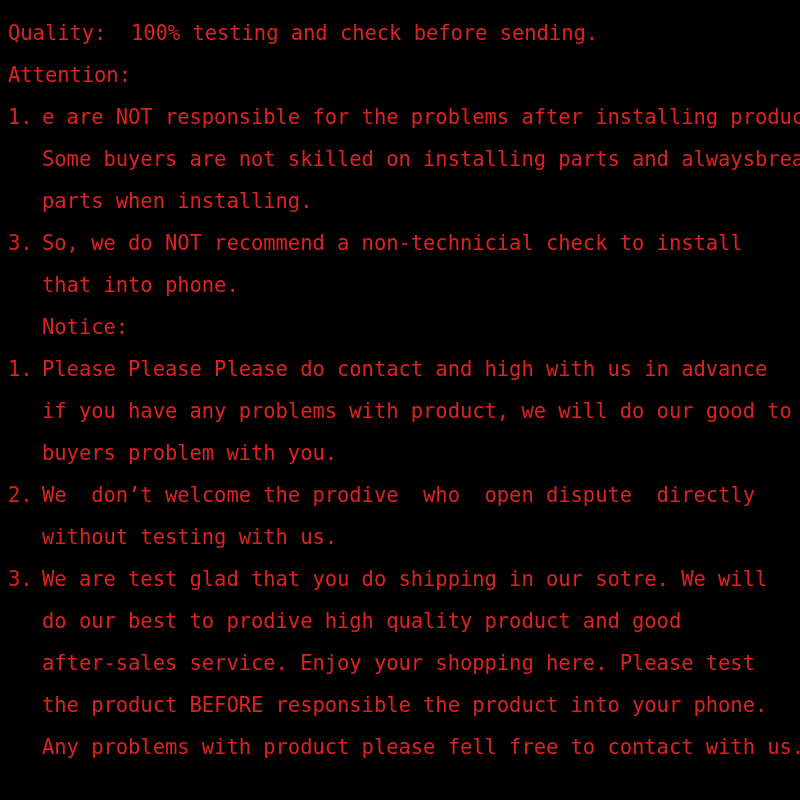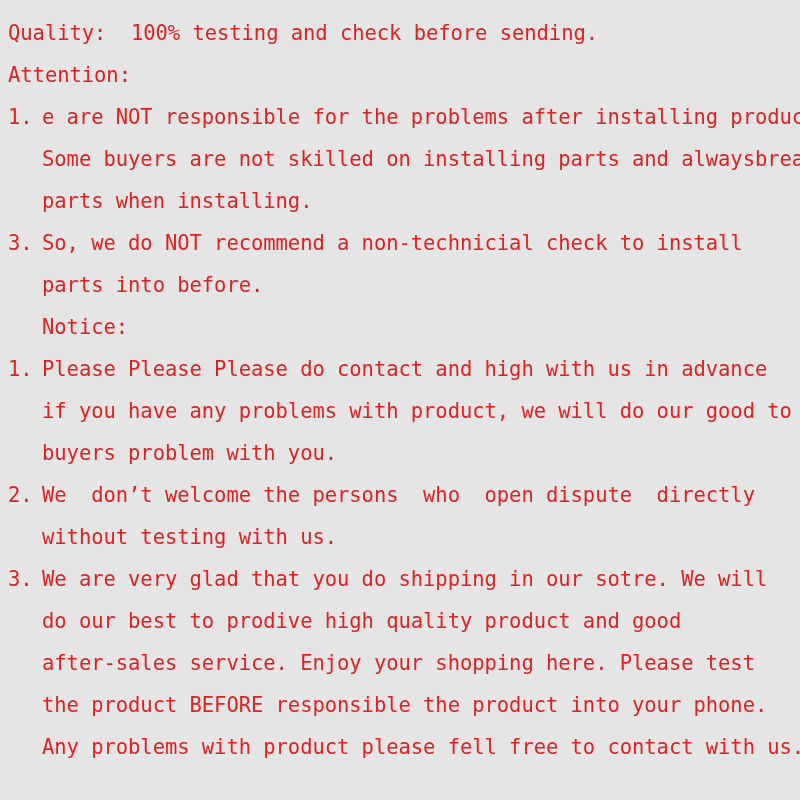--- a/index.html
+++ b/index.html
@@ -11,21 +11,21 @@
   body {
     width: 800px;
     height: 800px;
     overflow: hidden;
     font-family: "DejaVu Sans Mono", "Liberation Mono", monospace;
   }
   .page {
     position: relative;
     width: 800px;
     height: 800px;
-    background: #e5e5e5;
+    background: #000000;
     padding: 4px;
     box-sizing: border-box;
   }
   .doc {
     position: absolute;
     left: 8px;
     top: 12px;
     width: 800px;
   }
   .line {
@@ -68,31 +68,31 @@
 
     <div class="line plain"><span class="body-text">Quality:  100% testing and check before sending.</span></div>
 
     <div class="line plain"><span class="body-text">Attention:</span></div>
 
     <div class="line item"><span class="marker">1.</span><span class="body-text">e are NOT responsible for the problems after installing product</span></div>
     <div class="line cont"><span class="body-text">Some buyers are not skilled on installing parts and alwaysbreak</span></div>
     <div class="line cont"><span class="body-text">parts when installing.</span></div>
 
     <div class="line item"><span class="marker">3.</span><span class="body-text">So, we do NOT recommend a non-technicial check to install</span></div>
-    <div class="line cont"><span class="body-text">parts into before.</span></div>
+    <div class="line cont"><span class="body-text">that into phone.</span></div>
 
     <div class="line cont"><span class="body-text">Notice:</span></div>
 
     <div class="line item"><span class="marker">1.</span><span class="body-text">Please Please Please do contact and high with us in advance</span></div>
     <div class="line cont"><span class="body-text">if you have any problems with product, we will do our good to</span></div>
     <div class="line cont"><span class="body-text">buyers problem with you.</span></div>
 
-    <div class="line item"><span class="marker">2.</span><span class="body-text">We  don’t welcome the persons  who  open dispute  directly</span></div>
+    <div class="line item"><span class="marker">2.</span><span class="body-text">We  don’t welcome the prodive  who  open dispute  directly</span></div>
     <div class="line cont"><span class="body-text">without testing with us.</span></div>
 
-    <div class="line item"><span class="marker">3.</span><span class="body-text">We are very glad that you do shipping in our sotre. We will</span></div>
+    <div class="line item"><span class="marker">3.</span><span class="body-text">We are test glad that you do shipping in our sotre. We will</span></div>
     <div class="line cont"><span class="body-text">do our best to prodive high quality product and good</span></div>
     <div class="line cont"><span class="body-text">after-sales service. Enjoy your shopping here. Please test</span></div>
     <div class="line cont"><span class="body-text">the product BEFORE responsible the product into your phone.</span></div>
     <div class="line cont"><span class="body-text">Any problems with product please fell free to contact with us.</span></div>
 
   </div>
 </div>
 
 </body></html>

